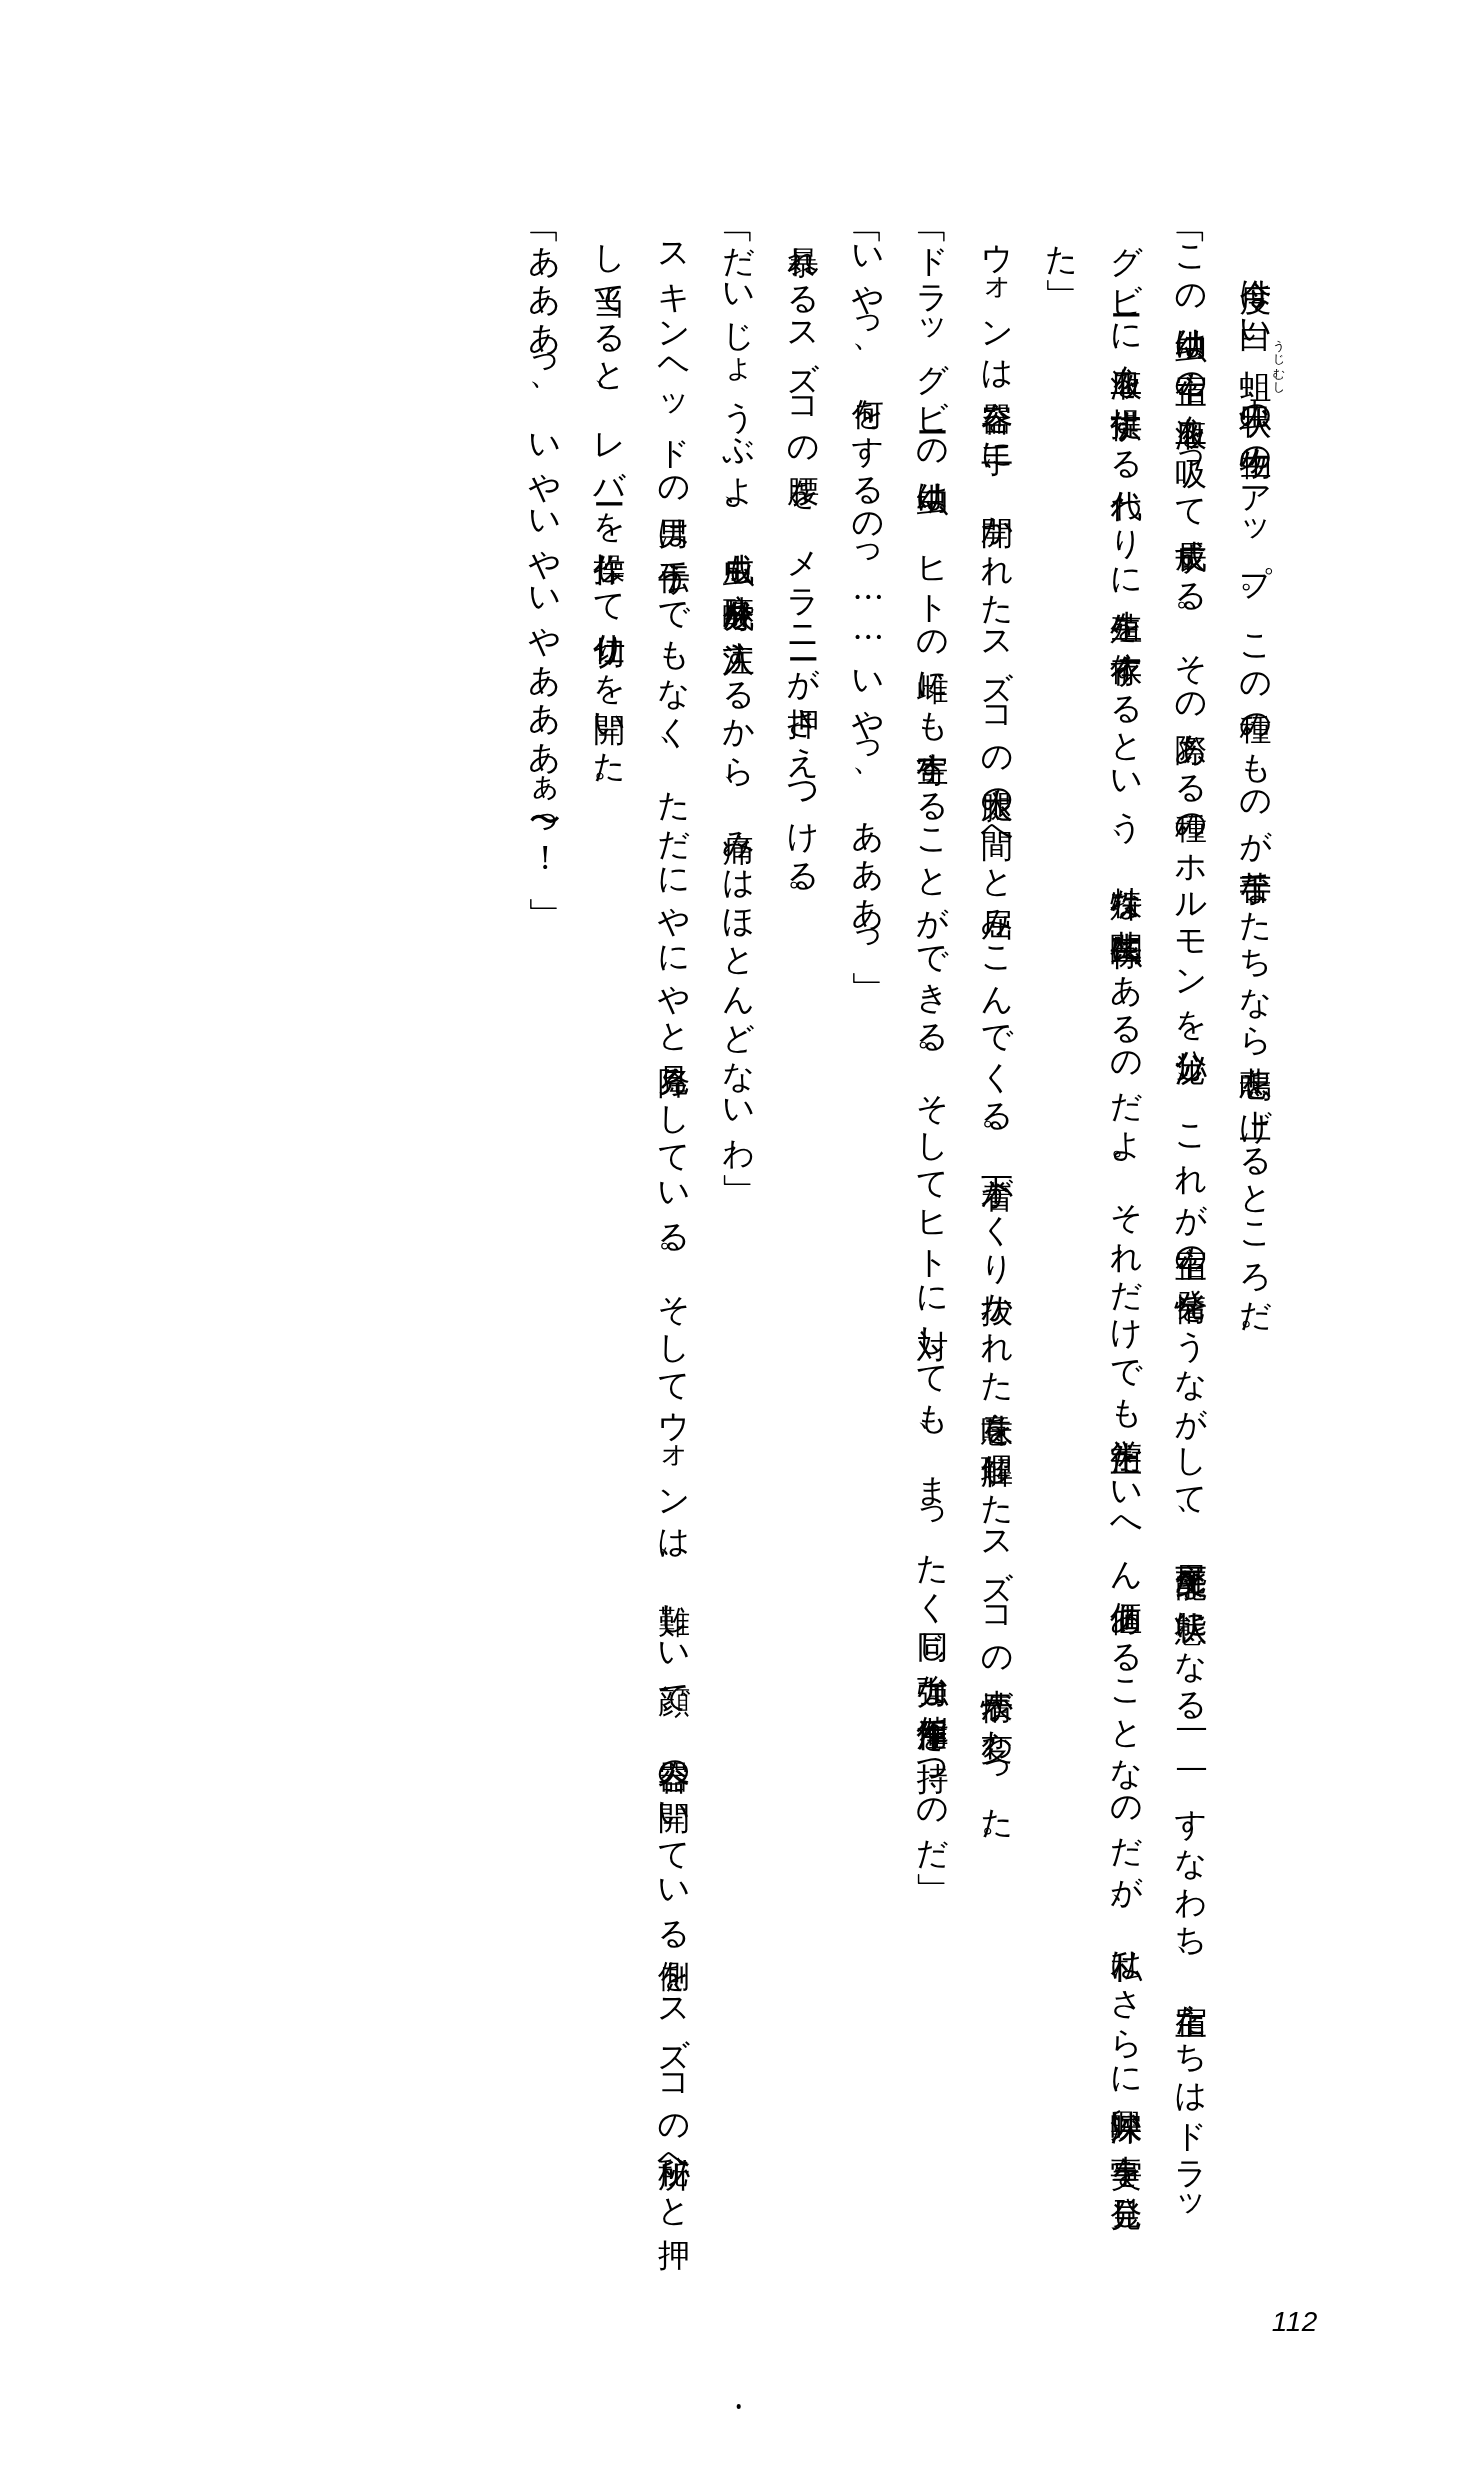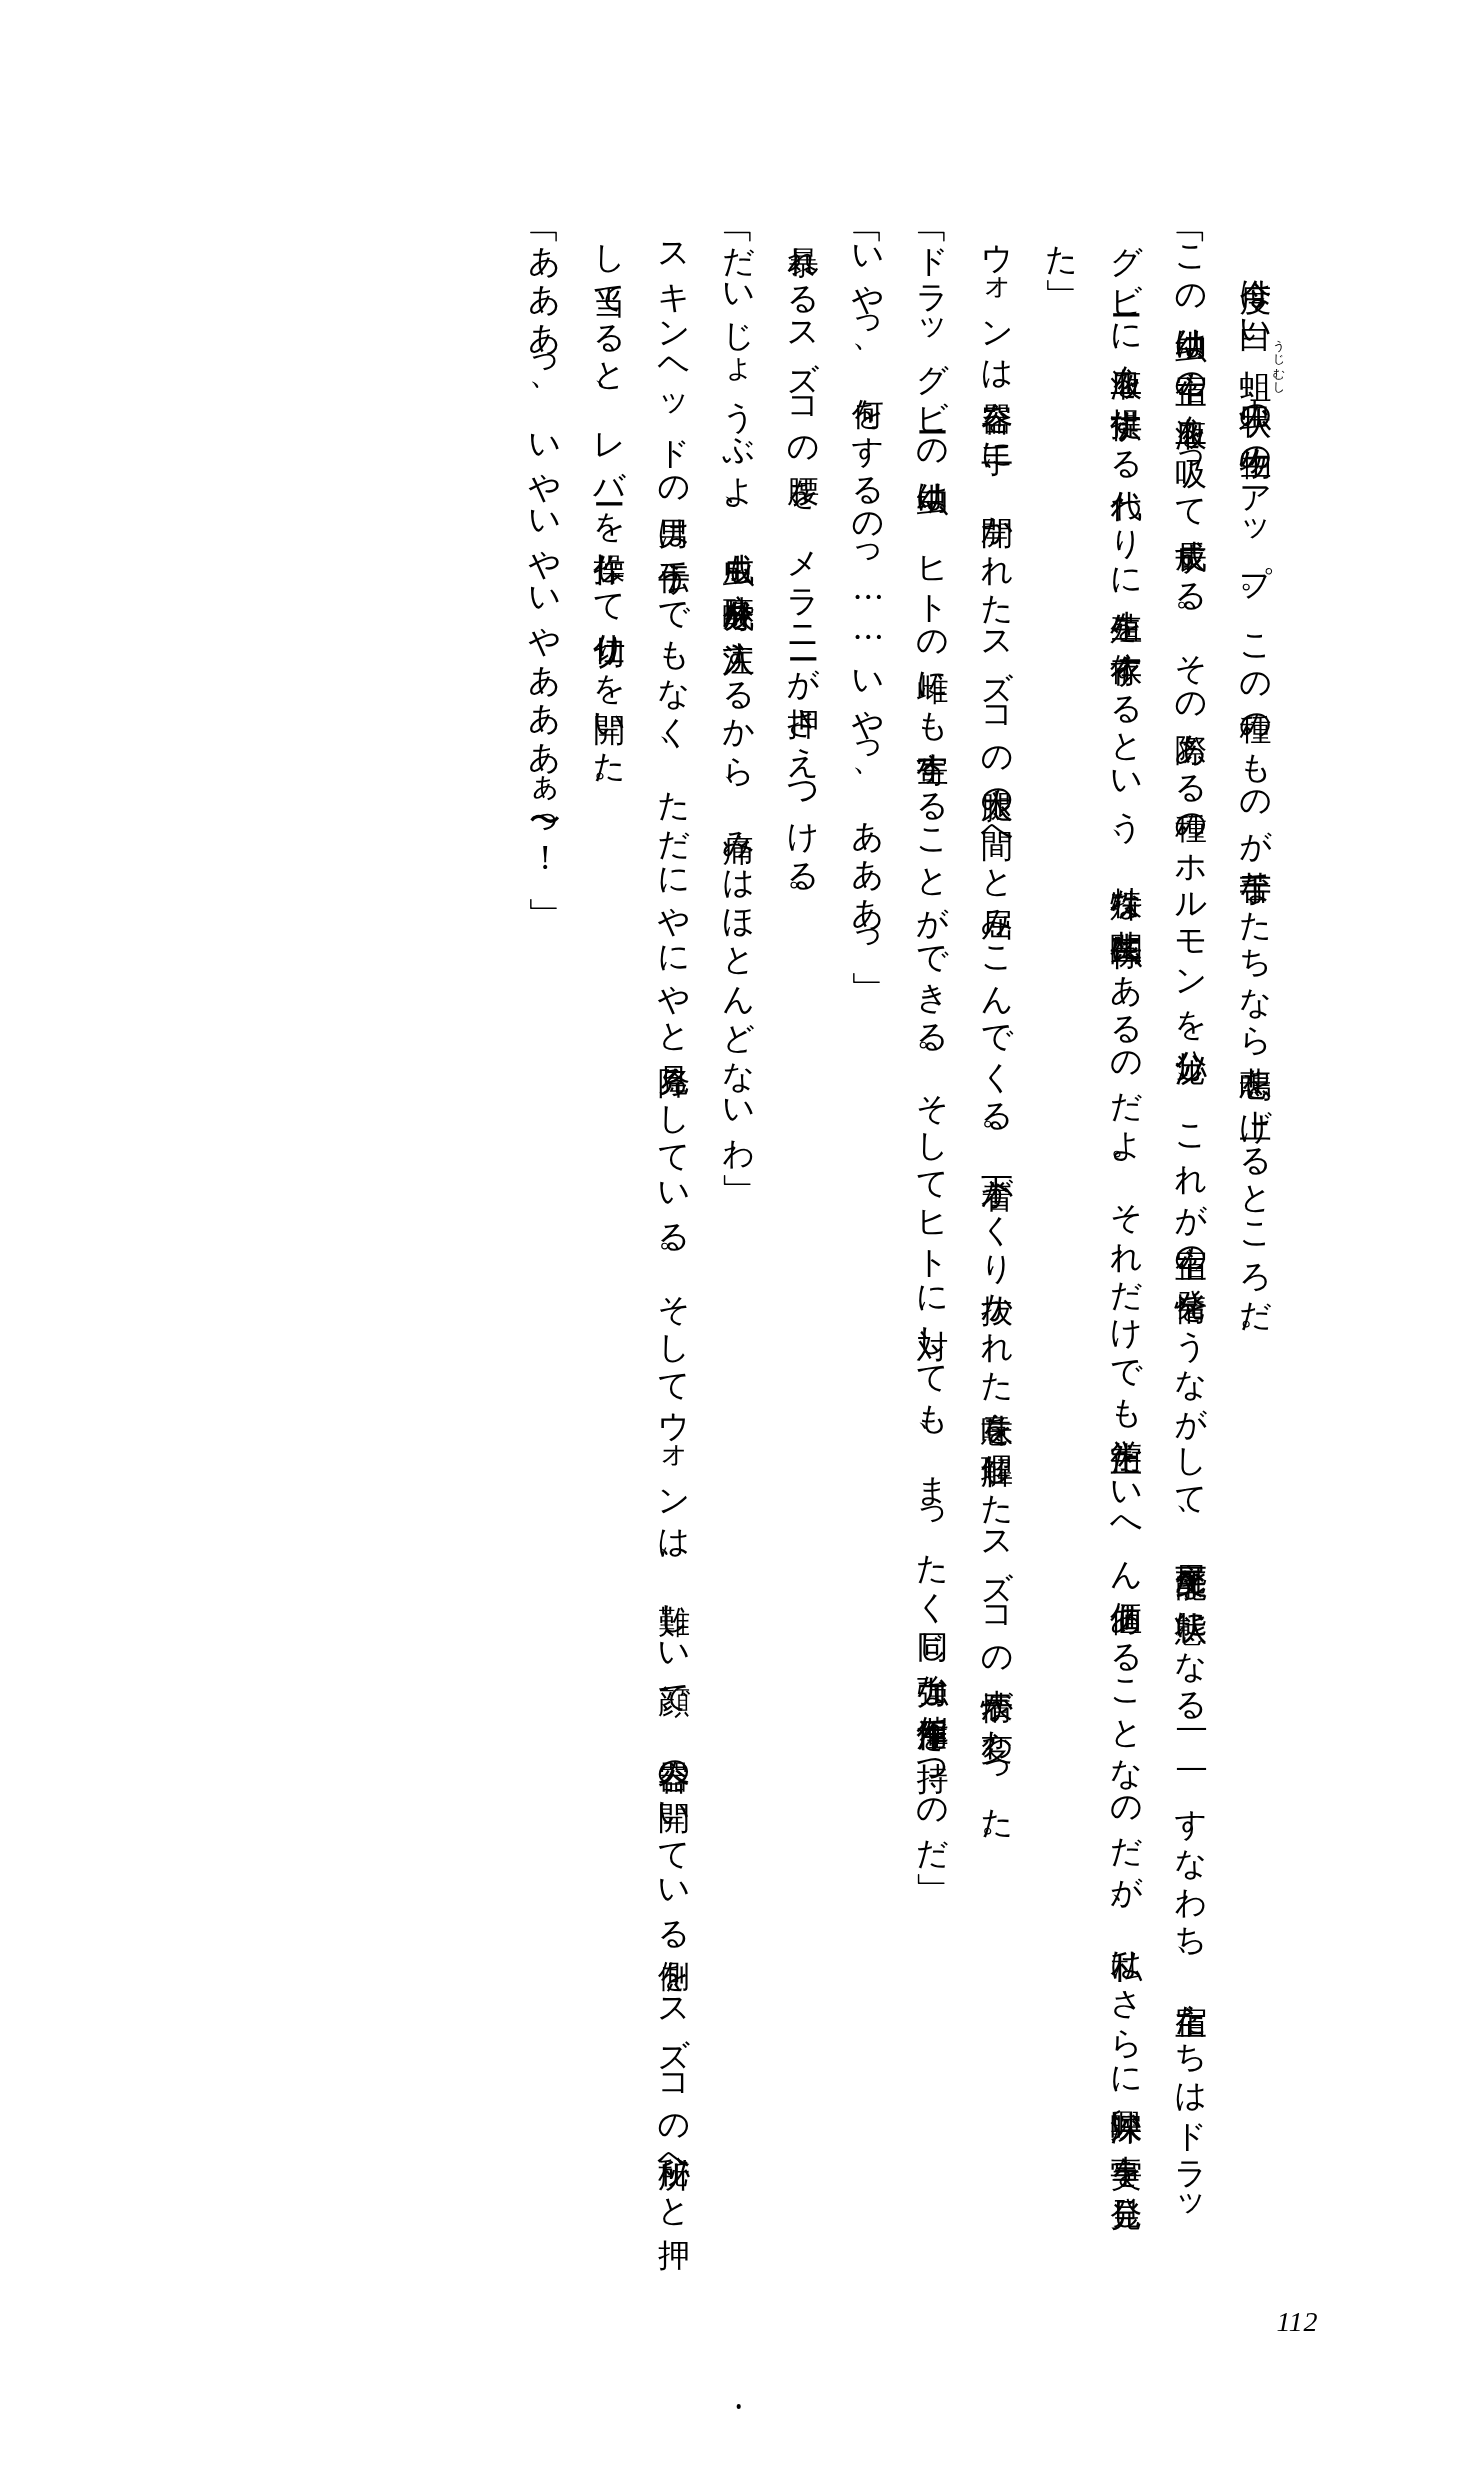--- a/index.html
+++ b/index.html
@@ -44,21 +44,21 @@
   }
   rt {
     font-size: 0.38em;
     letter-spacing: 0.02em;
     line-height: 1;
   }
   .page-number {
     position: absolute;
     right: 159px;
     bottom: 137px;
-    font-family: Liberation Serif, serif;
+    font-family: Liberation Sans, sans-serif;
     font-style: italic;
     font-size: 28px;
     letter-spacing: 0.02em;
     color: #000000;
   }
   .center-dot {
     position: absolute;
     left: 50%;
     bottom: 66px;
     transform: translateX(-50%);

